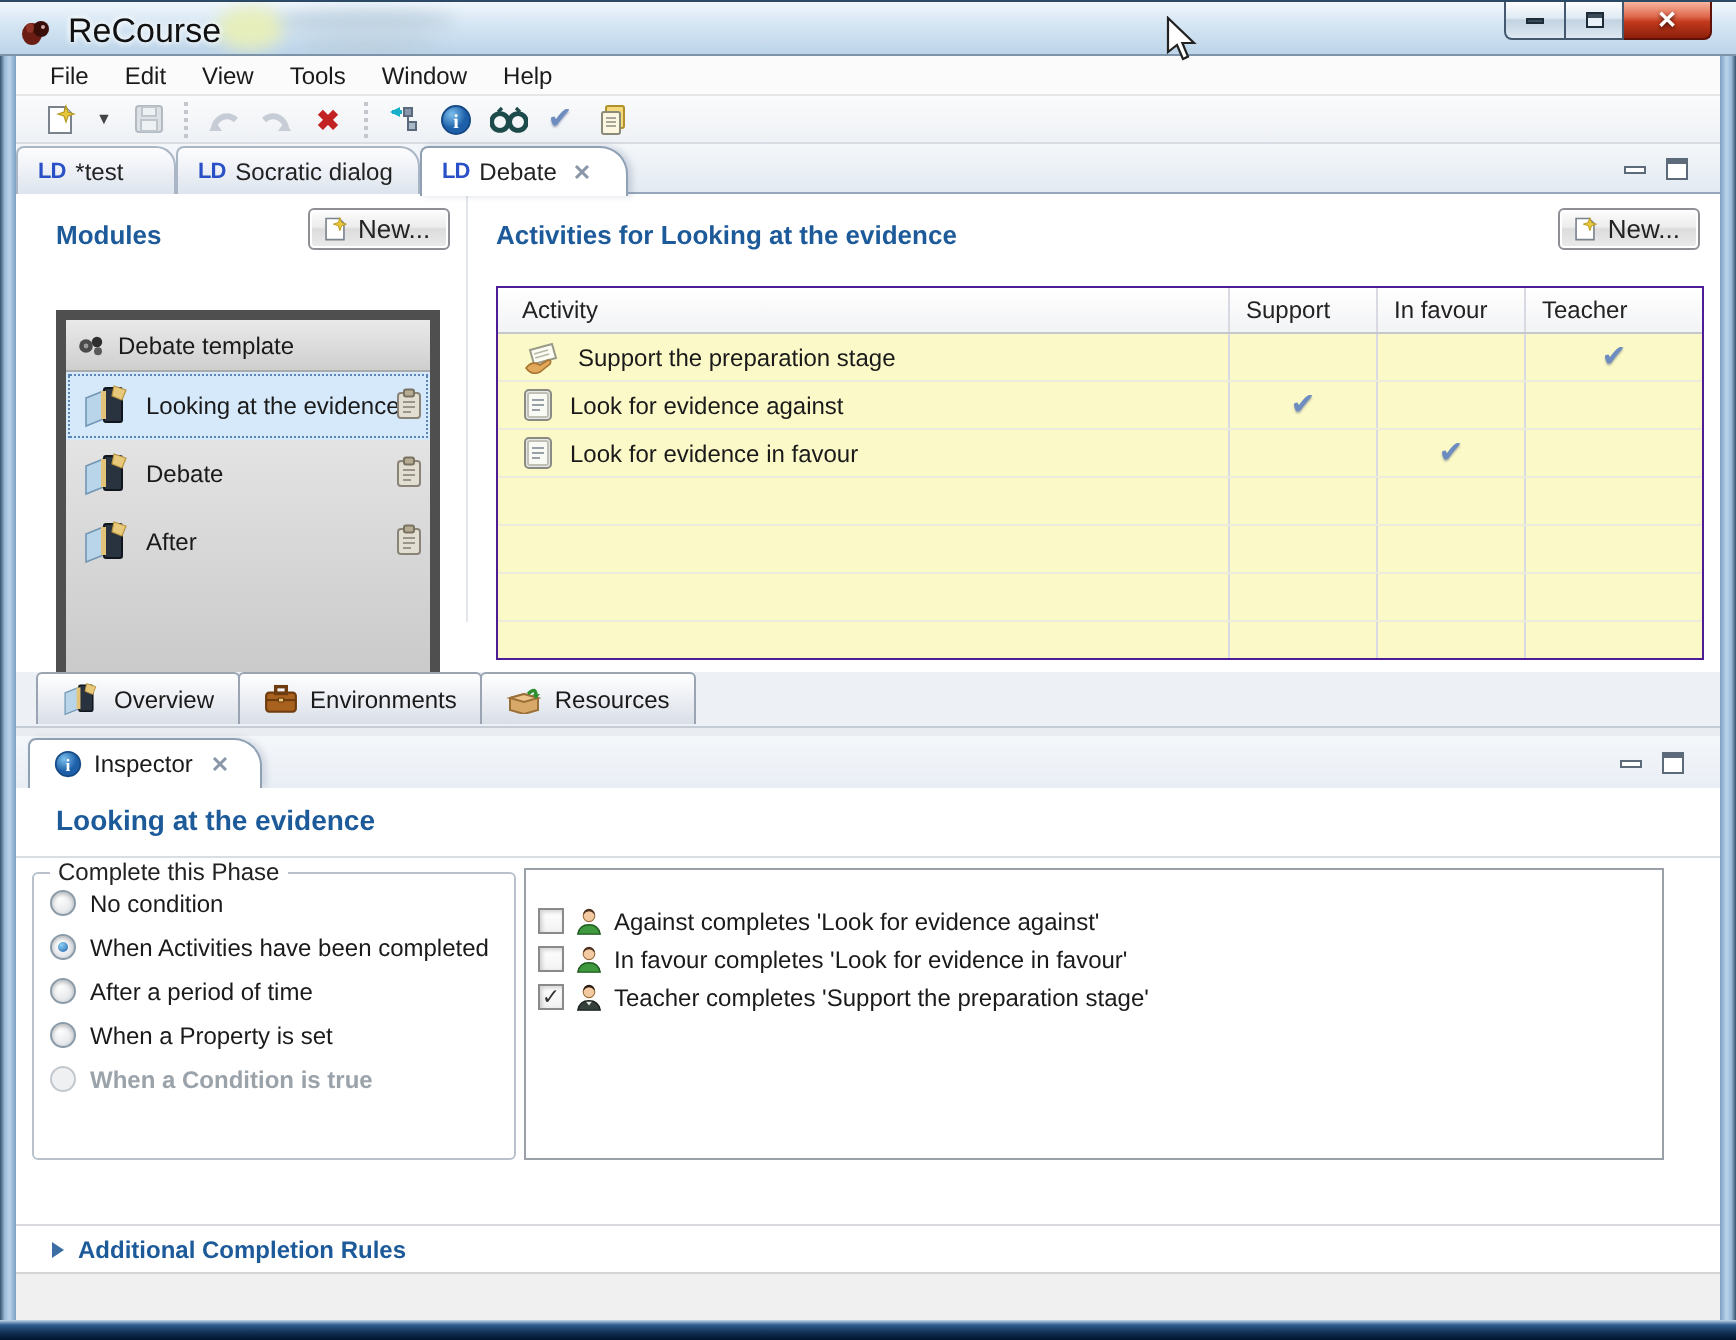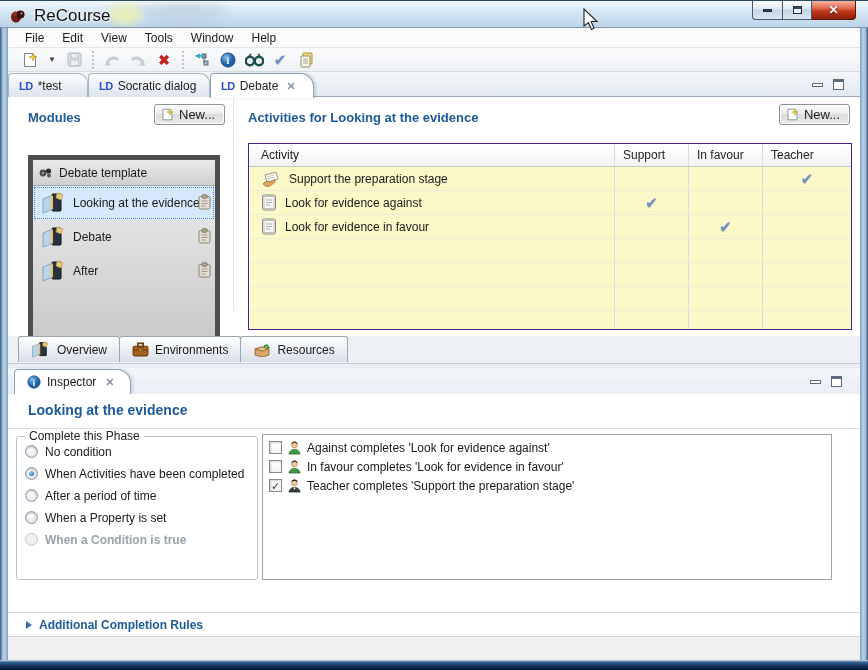--- a/index.html
+++ b/index.html
@@ -102,21 +102,21 @@
   .ihr{position:absolute;left:0;top:34px;width:852px;border-top:1px solid #dadde2;}
 
   .fieldset{position:absolute;left:8px;top:42px;width:242px;height:144px;border:1px solid #b9c2cc;border-radius:3px;}
   .legend{position:absolute;left:8px;top:-8px;background:#fff;padding:0 4px;color:#222;}
   .ropt{display:flex;align-items:center;gap:7px;margin:7px 0 0 8px;height:15px;}
   .radio{width:13px;height:13px;border-radius:50%;background:radial-gradient(circle at 35% 30%,#fff,#d9dde2);border:1px solid #8a9aa8;box-shadow:inset 0 1px 2px rgba(0,0,0,.25);flex:none;}
   .radio.sel::after{content:'';display:block;width:5px;height:5px;margin:3px;border-radius:50%;background:radial-gradient(circle at 35% 30%,#8ed0f5,#1e62ab);}
   .radio.disabled{border-color:#c2c8ce;background:#eef0f2;box-shadow:none;}
   .ropt.disabled .rlabel{color:#9aa2aa;font-weight:bold;}
 
-  .condlist{position:absolute;left:254px;top:40px;width:570px;height:146px;border:1px solid #9aa0a8;background:#fff;padding:3px 6px;}
+  .condlist{position:absolute;left:254px;top:40px;width:570px;height:146px;border:1px solid #9aa0a8;background:#fff;padding:16px 6px;}
   .citem{display:flex;align-items:center;gap:5px;height:19px;}
   .cb{width:13px;height:13px;border:1px solid #8a8a8a;background:linear-gradient(#fff,#f2f2f2);box-shadow:inset 1px 1px 2px rgba(0,0,0,.18);font-size:11px;line-height:12px;text-align:center;color:#333;flex:none;}
 
   .ihr2{position:absolute;left:0;top:218px;width:852px;border-top:1px solid #d8dadd;}
   .addrules{position:absolute;left:18px;top:224px;display:flex;align-items:center;gap:7px;font-weight:bold;color:#1c5a99;}
   .tri{width:0;height:0;border-left:6px solid #3c6ea5;border-top:4px solid transparent;border-bottom:4px solid transparent;}
 
   .btabs{position:absolute;left:0;top:242px;width:852px;height:22px;border-top:1px solid #9aa0a8;display:flex;background:#fbfbfb;}
   .btab{padding:3px 10px;border-right:1px solid #aab0b8;color:#222;}
   .btab.active{background:#fff;border:1px solid #8a909a;border-top:1px solid #fff;margin-top:-1px;font-weight:normal;}

